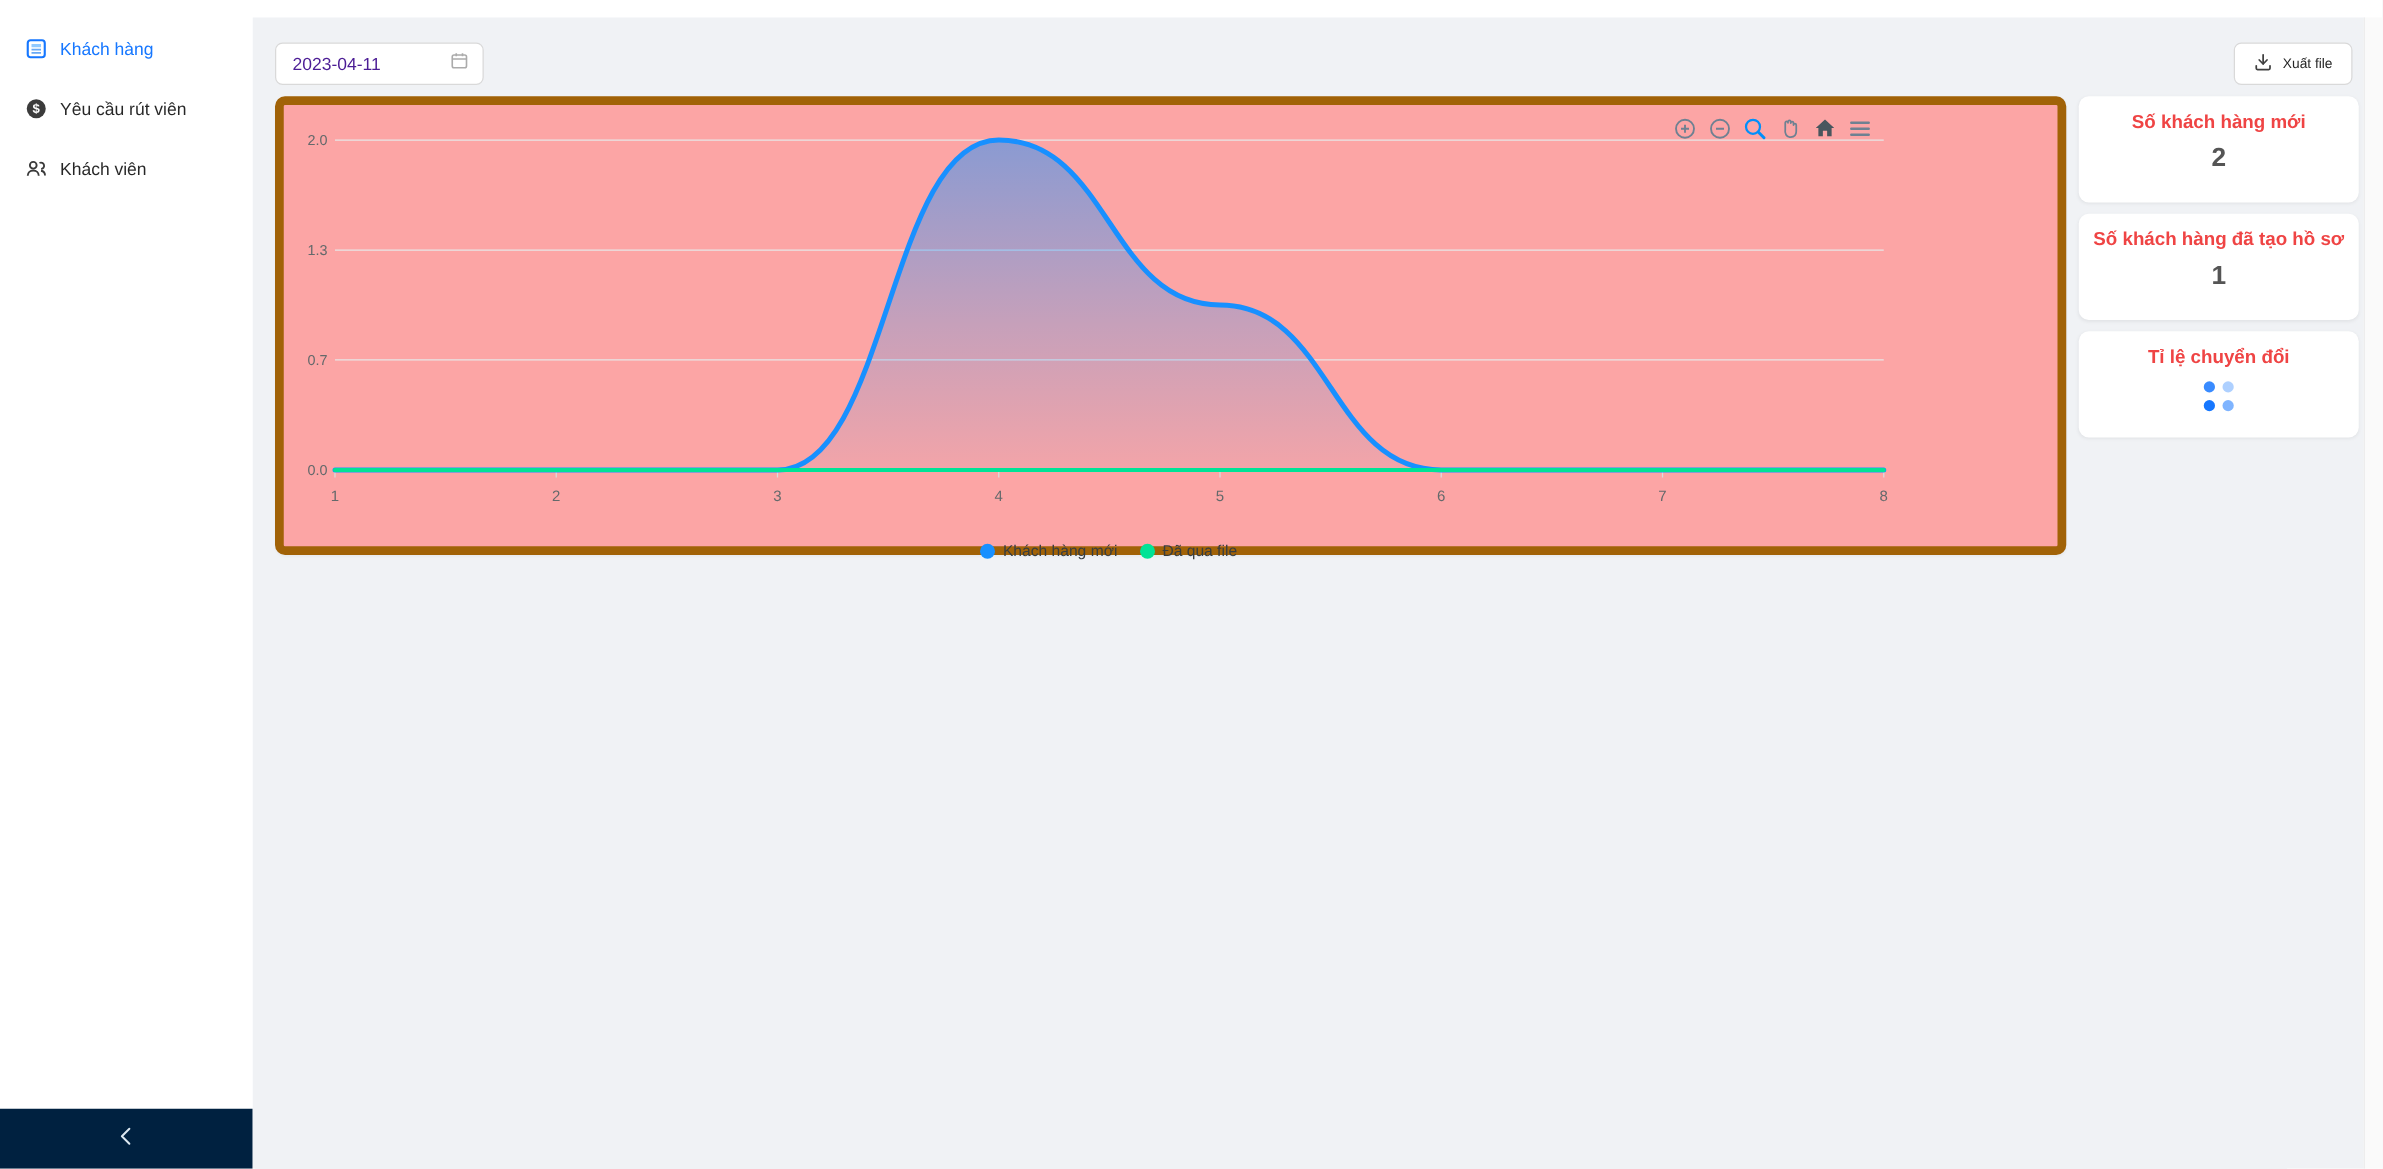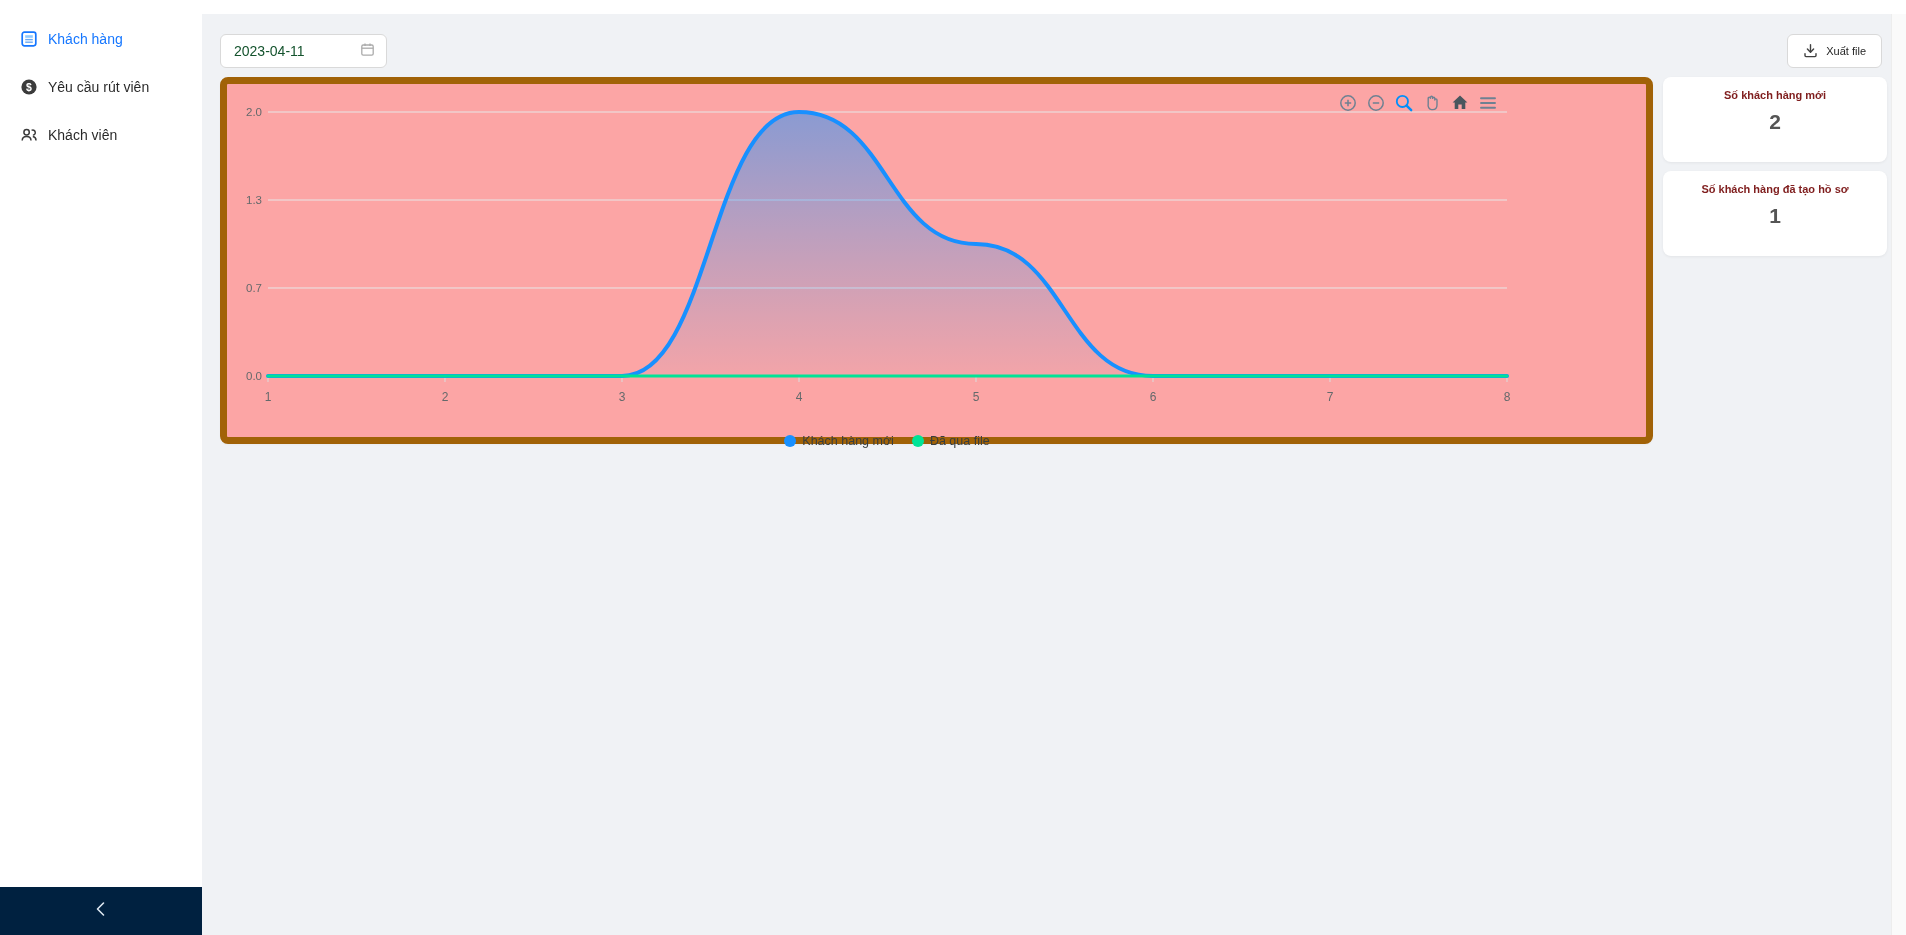--- a/index.html
+++ b/index.html
@@ -22,41 +22,41 @@
   .menu-item .mi-icon{width:18px;height:18px;display:flex;align-items:center;justify-content:center;flex:0 0 18px;}
   .menu-item.blue{color:#1677ff;}
   .menu-item.active{background:#e6f4ff;color:#1677ff;border-right:3px solid #1677ff;}
   .sidebar-footer{position:absolute;bottom:0;left:0;width:202px;height:48px;background:#002140;
     display:flex;align-items:center;justify-content:center;cursor:pointer;z-index:6;}
 
   
   .date-picker{position:absolute;left:220px;top:34px;width:167px;height:34px;background:#fff;
     border:1px solid #d9d9d9;border-radius:6px;display:flex;align-items:center;
     padding:0 11px;box-sizing:border-box;z-index:4;}
-  .date-picker input{border:none;outline:none;flex:1;min-width:0;font-size:14px;color:#14532d;
+  .date-picker input{border:none;outline:none;flex:1;min-width:0;font-size:14px;color:#4c1d95;
     font-family:"Liberation Sans",sans-serif;background:transparent;}
   .export-btn{position:absolute;top:34px;right:24px;height:34px;background:#fff;border:1px solid #d9d9d9;
     border-radius:6px;display:flex;align-items:center;gap:8px;padding:0 15px;font-size:11px;
     color:#262626;cursor:pointer;z-index:4;font-family:inherit;margin-left:17px;}
 
   
   .chart-card{position:absolute;left:220px;top:77px;width:1433px;height:367px;background:#fca5a5;
     border:7px solid #a16207;border-radius:8px;box-sizing:border-box;box-shadow:0 1px 2px rgba(0,0,0,.03);}
   .chart-toolbar{position:absolute;top:8px;right:148px;display:flex;align-items:center;gap:7px;z-index:3;}
   .chart-toolbar .tb{width:21px;height:21px;display:flex;align-items:center;justify-content:center;cursor:pointer;}
   .chart-svg{position:absolute;left:0;top:0;}
   .legend{position:absolute;left:0;top:350px;width:1320px;display:flex;justify-content:center;gap:18px;}
   .legend-item{display:flex;align-items:center;gap:6px;font-size:12.5px;color:#373d3f;cursor:pointer;}
   .legend-dot{width:12px;height:12px;border-radius:50%;background:#999;}
 
   
   .stats{position:absolute;left:1663px;top:77px;width:224px;display:flex;flex-direction:column;gap:9px;}
   .stat-card{height:85px;background:#fff;border-radius:8px;box-shadow:0 1px 3px rgba(0,0,0,.06);
     display:flex;flex-direction:column;align-items:center;padding-top:12px;box-sizing:border-box;gap:9px;}
-  .stat-title{font-size:11px;font-weight:600;color:#7f1d1d;white-space:nowrap;}
+  .stat-title{font-size:15px;font-weight:600;color:#ef4444;white-space:nowrap;}
   .stat-value{font-size:21px;font-weight:700;color:#555;}
   .spin{width:26px;height:26px;position:relative;animation:spinRot 1.2s linear infinite;margin-top:1px;}
   .spin i{position:absolute;width:9px;height:9px;border-radius:50%;background:#1677ff;}
   .spin i:nth-child(1){left:1px;top:1px;opacity:.85;}
   .spin i:nth-child(2){right:1px;top:1px;opacity:.35;}
   .spin i:nth-child(3){right:1px;bottom:1px;opacity:.55;}
   .spin i:nth-child(4){left:1px;bottom:1px;opacity:1;}
   @keyframes spinRot{to{transform:rotate(360deg);}}
 </style>
 </head>
@@ -230,14 +230,23 @@
 
   <div class="stats">
     <div class="stat-card">
       <div class="stat-title">Số khách hàng mới</div>
       <div class="stat-value">2</div>
     </div>
     <div class="stat-card">
       <div class="stat-title">Số khách hàng đã tạo hồ sơ</div>
       <div class="stat-value">1</div>
     </div>
+    <div class="stat-card">
+      <div class="stat-title">Tỉ lệ chuyển đổi</div>
+      <div class="spin">
+          <i></i>
+          <i></i>
+          <i></i>
+          <i></i>
+        </div>
+    </div>
   </div>
 </div>
 
 </body></html>

